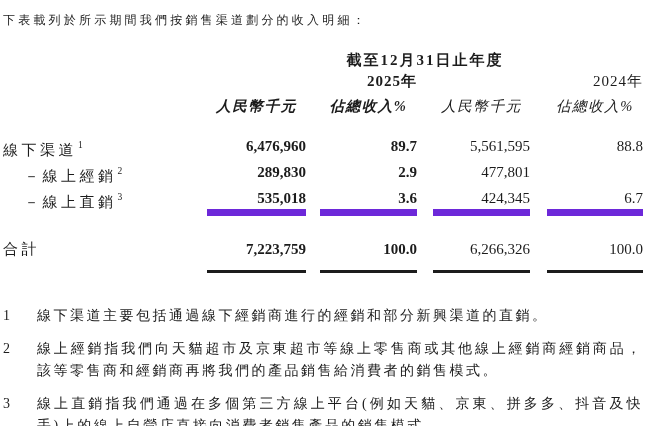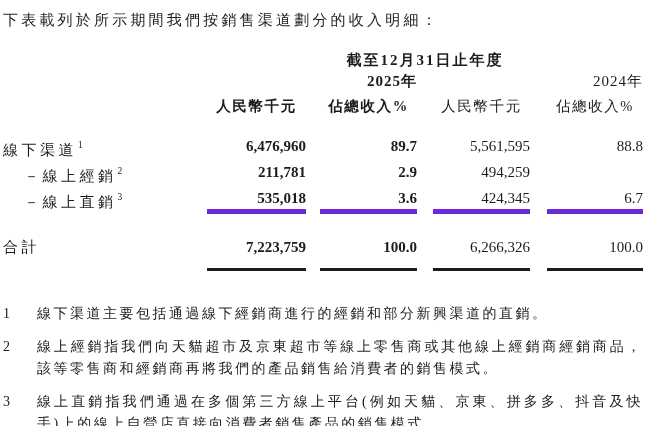--- a/index.html
+++ b/index.html
@@ -5,50 +5,50 @@
   html,body{margin:0;padding:0;}
   body{
     width:650px;height:426px;
     background:#ffffff;color:#1c1c1c;
     font-family:"Liberation Serif","DejaVu Serif",serif;
     overflow:hidden;
   }
   .page{box-sizing:border-box;width:650px;height:426px;padding:10px 7px 0 3px;}
 
   .intro{
-    margin:0;font-size:15px;line-height:20px;letter-spacing:3.2px;
+    margin:0;font-size:12px;line-height:20px;letter-spacing:3.2px;
     font-family:"Liberation Serif","DejaVu Serif",serif;
   }
 
   
   .row{display:grid;grid-template-columns:204px 99px 14px 97px 16px 97px 17px 96px;}
   .cl{grid-column:1;}
   .c1{grid-column:2;} .c2{grid-column:4;} .c3{grid-column:6;} .c4{grid-column:8;}
 
   .r-period{margin-top:22px;grid-template-columns:204px 436px;}
   .period-hd{grid-column:2;text-align:center;font-weight:bold;font-size:15px;letter-spacing:2px;line-height:17px;}
 
   .r-year{margin-top:4px;grid-template-columns:204px 210px 16px 210px;}
   .year-c{text-align:right;font-size:15px;line-height:17px;letter-spacing:1px;}
   .y25{grid-column:2;font-weight:bold;}
   .y24{grid-column:4;}
 
   .r-cols{margin-top:7px;}
-  .colhd{font-size:14.5px;letter-spacing:1.6px;text-align:center;line-height:18px;white-space:nowrap;}
+  .colhd{font-style:italic;font-size:14.5px;letter-spacing:1.6px;text-align:center;line-height:18px;white-space:nowrap;}
 
   .r-gap{height:20px;}
 
   .r-data{font-size:15px;line-height:22px;}
   .lbl{letter-spacing:3.5px;white-space:nowrap;}
   .lbl.indent{padding-left:21px;}
   .num{text-align:right;font-variant-numeric:tabular-nums;white-space:nowrap;}
   .b{font-weight:bold;}
   sup{font-size:9.5px;letter-spacing:0;position:relative;top:-1px;left:1px;}
 
-  .ul{border-bottom:5px solid #6d28d9;text-align:right;}
+  .ul{border-bottom:7px solid #6d28d9;text-align:right;}
   .r-total{margin-top:24px;font-size:15px;line-height:18px;}
   .r-total .lbl{font-weight:normal;letter-spacing:3.5px;}
   .r-total .num{padding-bottom:12px;}
   .ul2{border-bottom:3px solid #1c1c1c;}
 
   
   .footnotes{margin-top:32px;}
   .fn{display:grid;grid-template-columns:34px 1fr;font-size:14px;line-height:22px;margin-bottom:11px;}
   .fn-num{letter-spacing:0;}
   .fn-text{letter-spacing:2.5px;text-align:justify;}
@@ -88,23 +88,23 @@
       <div class="cl lbl"><span>線下渠道</span><sup>1</sup></div>
       <div class="num b c1">6,476,960</div>
       <div class="num b c2">89.7</div>
       <div class="num c3">5,561,595</div>
       <div class="num c4">88.8</div>
     </div>
 
 
     <div class="row r-data">
       <div class="cl lbl indent"><span>－線上經銷</span><sup>2</sup></div>
-      <div class="num b c1">211,781</div>
+      <div class="num b c1">289,830</div>
       <div class="num b c2">2.9</div>
-      <div class="num c3">494,259</div>
+      <div class="num c3">477,801</div>
     </div>
 
     <div class="row r-data">
       <div class="cl lbl indent"><span>－線上直銷</span><sup>3</sup></div>
       <div class="num b c1 ul">535,018</div>
       <div class="num b c2 ul">3.6</div>
       <div class="num c3 ul">424,345</div>
       <div class="num c4 ul">6.7</div>
     </div>
 

